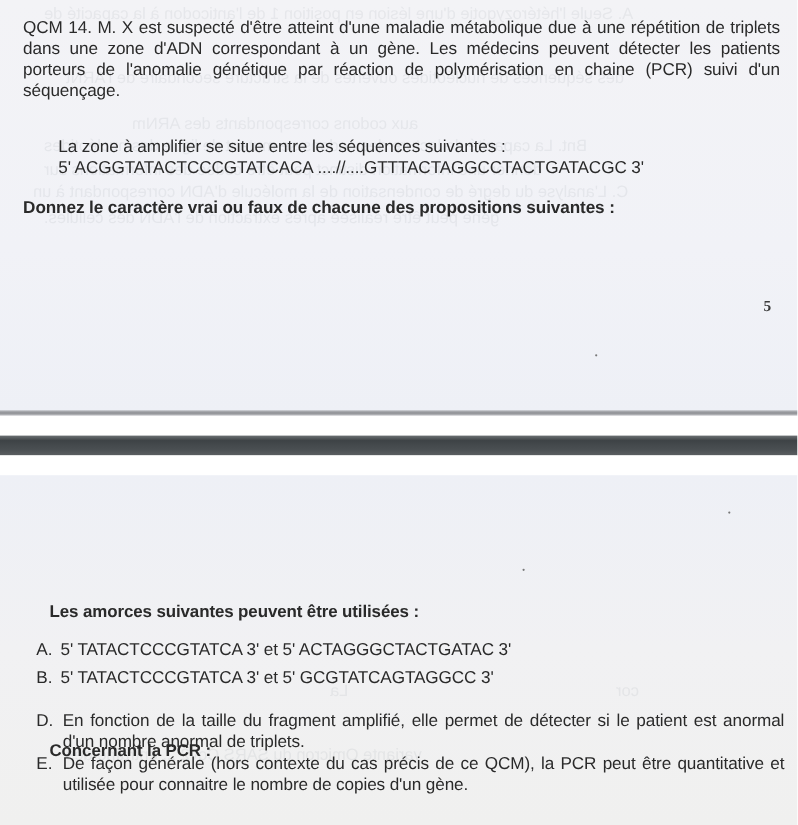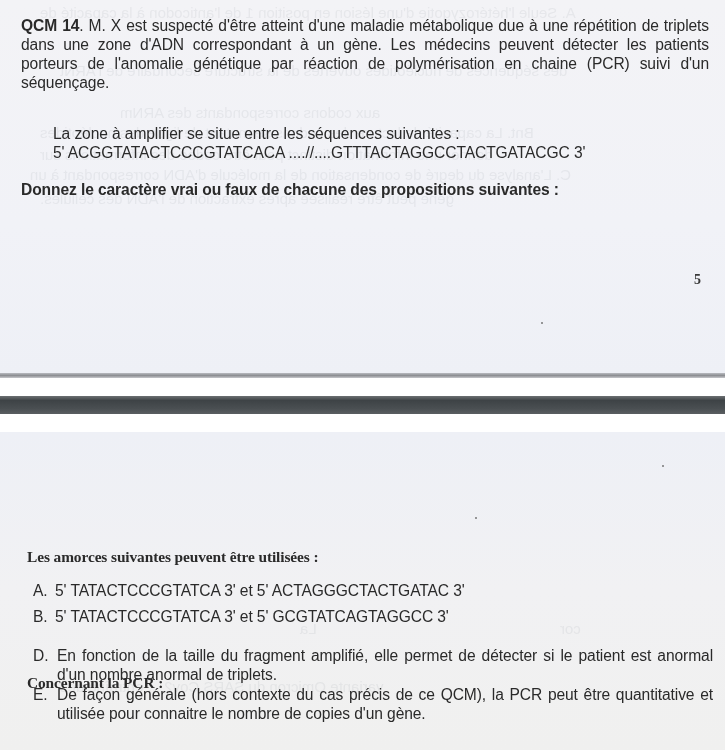--- a/index.html
+++ b/index.html
@@ -62,21 +62,21 @@
       letter-spacing: -0.1px;
     }
     .q-block {
       position: absolute;
       left: 21px;
       top: 16px;
       width: 688px;
       text-align: justify;
     }
     .q-title {
-      font-weight: bold;
+      font-weight: normal;
     }
     .zone-block {
       position: absolute;
       left: 21px;
       top: 124px;
       width: 688px;
       margin-left: 32px;
     }
     .instruction {
       position: absolute;
@@ -89,24 +89,23 @@
       position: absolute;
       left: 694px;
       top: 272px;
       font-family: "Liberation Serif", "DejaVu Serif", serif;
       font-size: 14px;
       font-weight: bold;
       color: #3a3a3a;
     }
     .section-head {
       position: absolute;
-      left: 27px;
+      left: 45px;
       font-weight: bold;
       font-size: 15.4px;
-      font-family: Liberation Serif, serif;
     }
     .option {
       position: absolute;
       left: 33px;
       width: 680px;
     }
     .option .letter {
       display: inline-block;
       width: 22px;
     }

